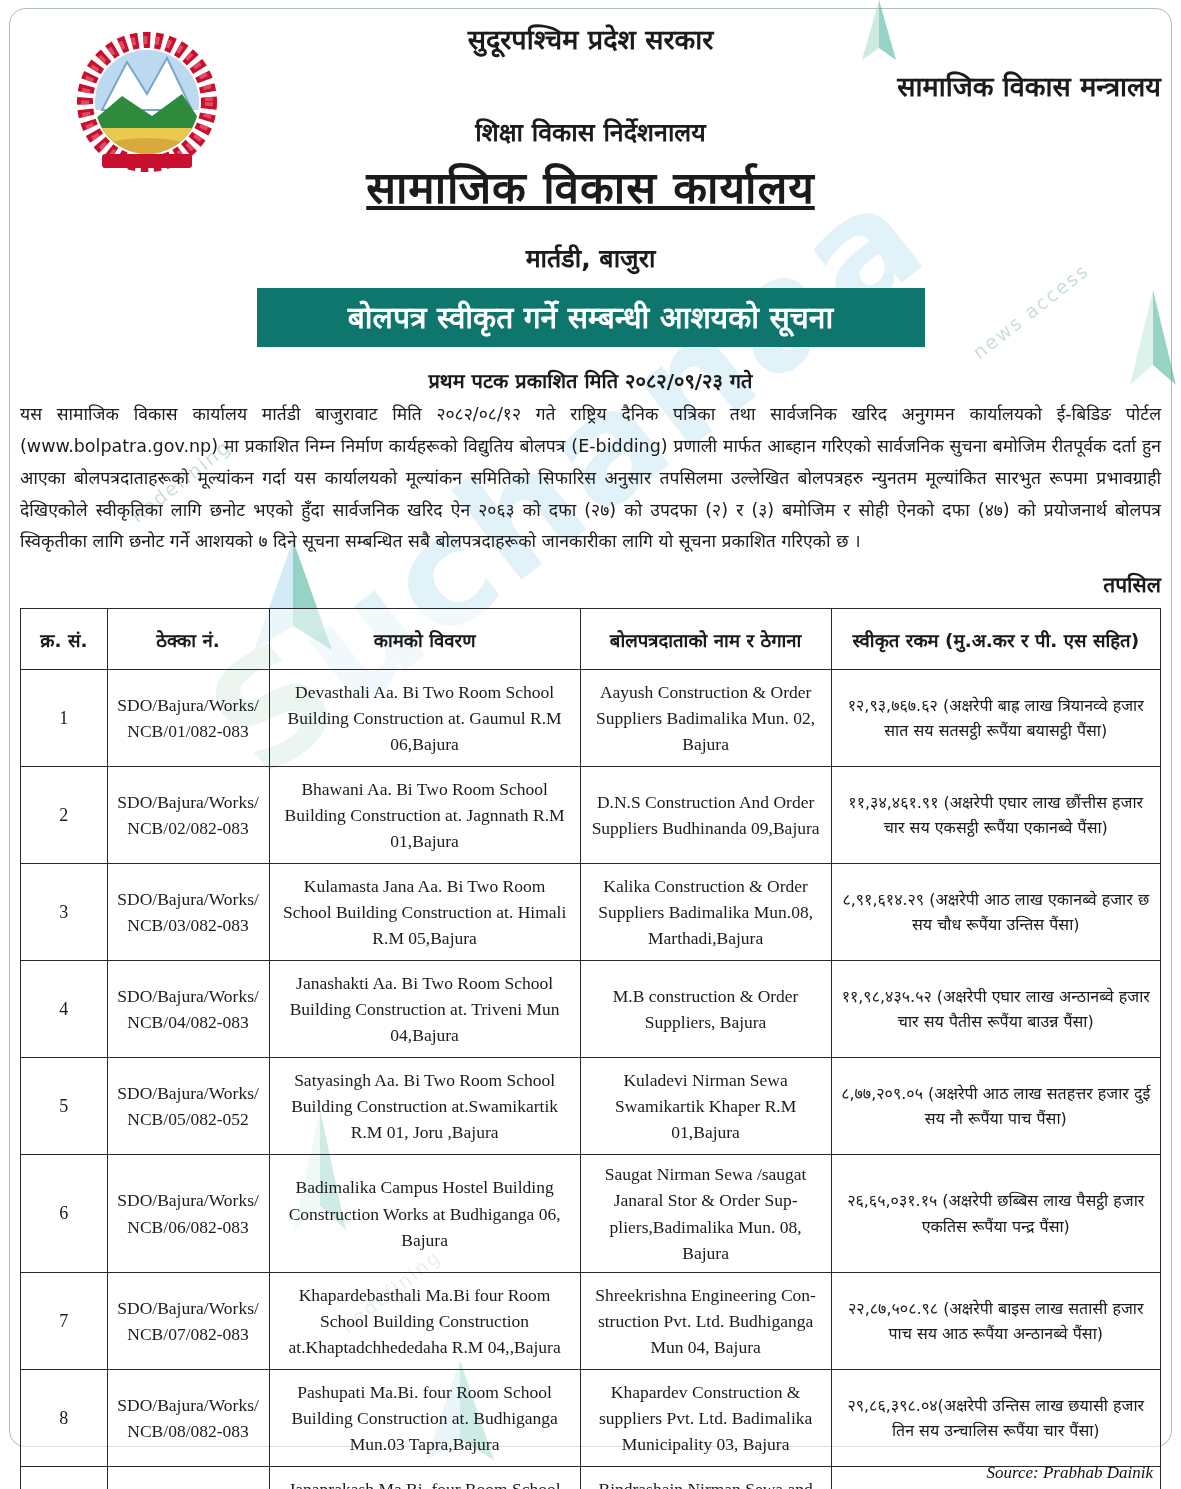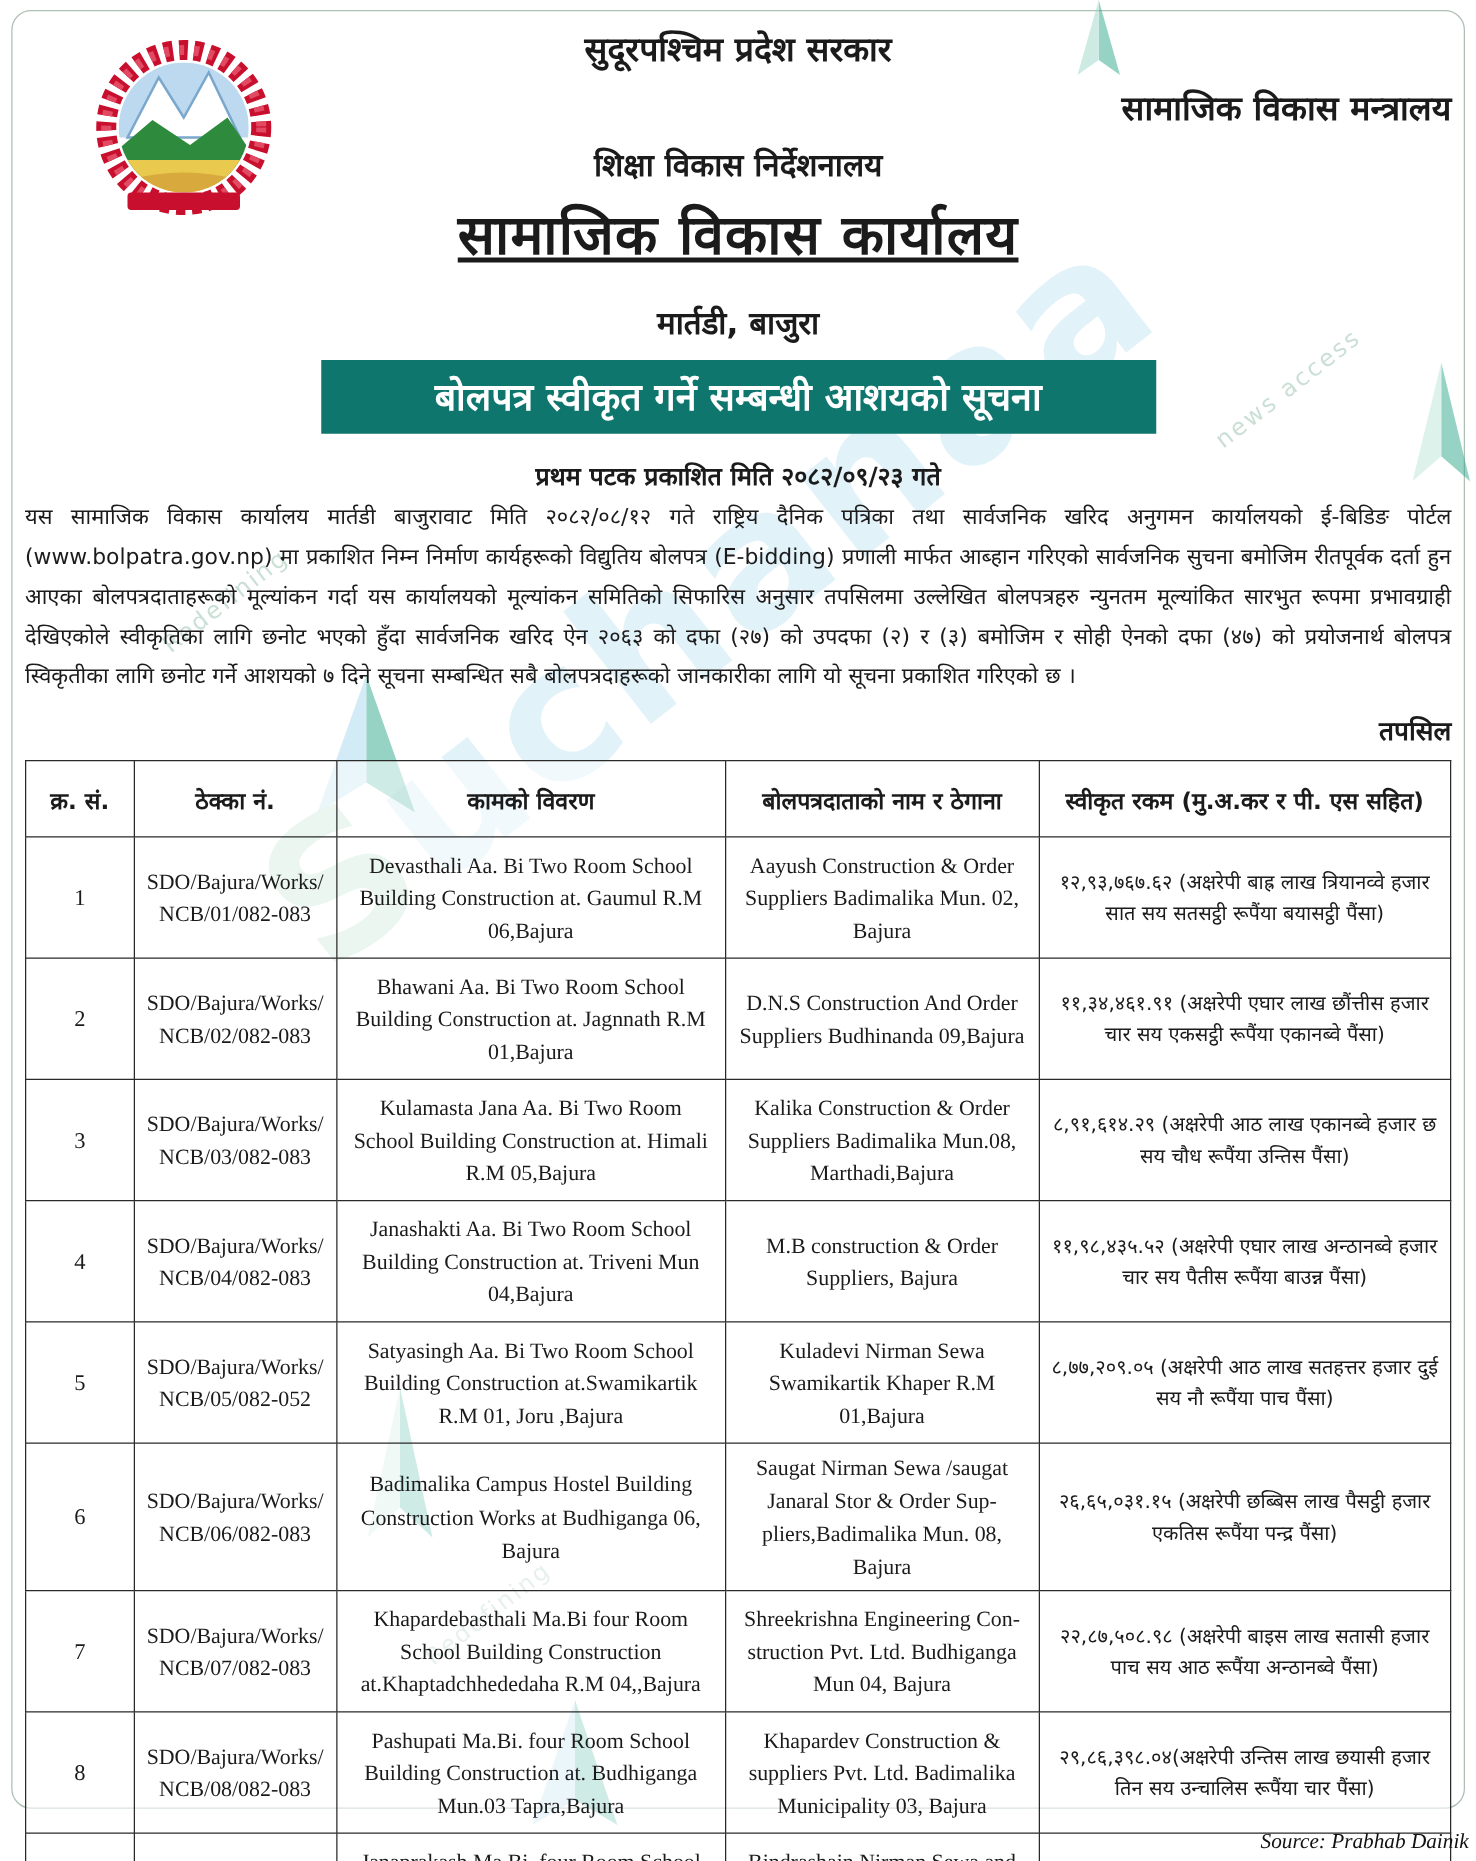--- a/index.html
+++ b/index.html
@@ -41,21 +41,21 @@
   
   table.main{border-collapse:collapse;width:100%;margin-top:10px;background:rgba(255,255,255,.55);}
   table.main th,table.main td{border:1.5px solid #2a2a2a;text-align:center;vertical-align:middle;
         padding:6px 8px;}
   table.main{border-bottom:3px solid #2a2a2a;}
   th.h{font-size:18.5px;font-weight:bold;height:48px;font-family:"DejaVu Sans",sans-serif;}
   td.sn{font-size:18px;font-family:"Liberation Serif",serif;}
   td.contract,td.work,td.bidder{font-size:17.5px;font-family:"Liberation Serif",serif;line-height:1.5;}
   td.work{height:84px;}
   td.amount{font-size:16px;font-family:"DejaVu Sans",sans-serif;line-height:1.6;padding:6px 10px;}
-  .source{position:absolute;right:6px;bottom:6px;font-size:17px;font-style:italic;
+  .source{position:absolute;right:28px;bottom:6px;font-size:17px;font-style:italic;
           font-family:"Liberation Serif",serif;color:#111;z-index:3;}
 </style>
 </head>
 <body>
 
 <div class="page">
 
   <div class="wm wm-brand"><span class="s1">S</span><span class="s2">uchanaa</span></div>
   <div class="wm wm-tag t1">Redefining</div>
   <div class="wm wm-tag t2">Redefining</div>

